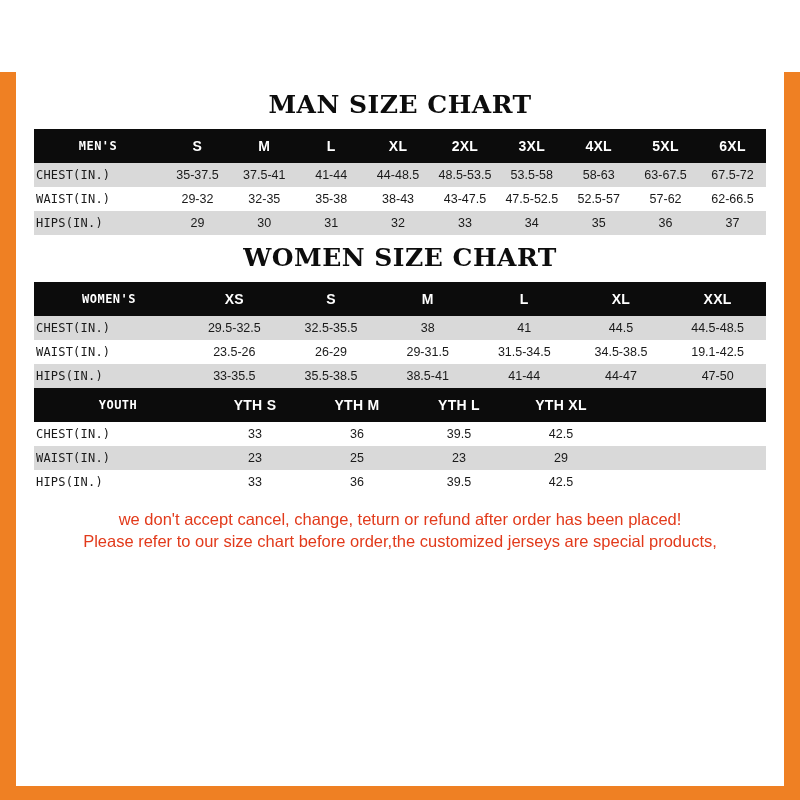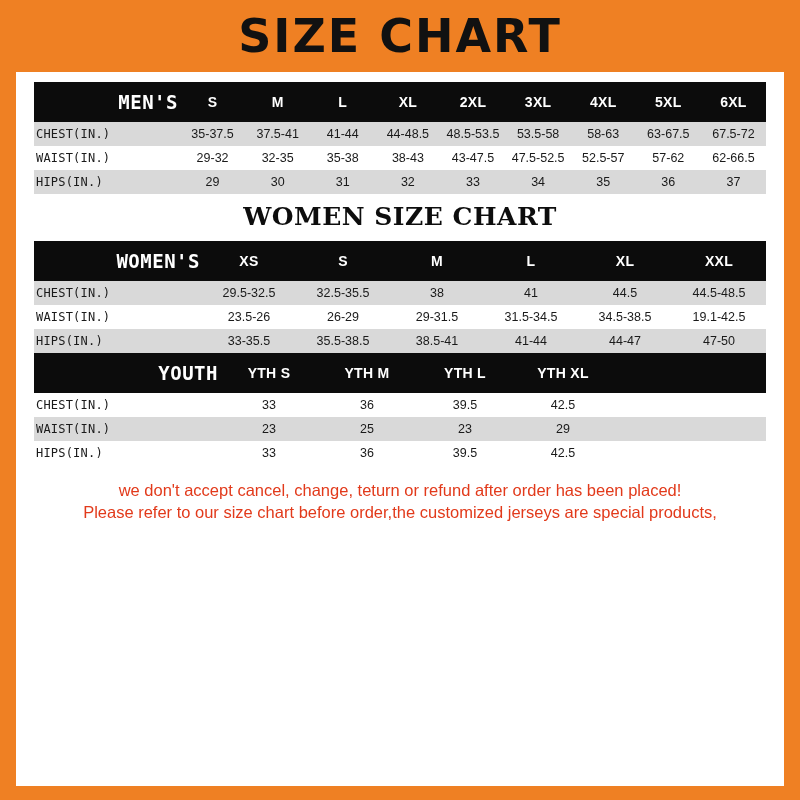--- a/index.html
+++ b/index.html
@@ -90,24 +90,24 @@
   }
   table.chart thead th {
     background: #0c0c0c;
     color: #ffffff;
     font-weight: bold;
     font-size: 14px;
     padding: 9px 2px;
     letter-spacing: 0.3px;
   }
   table.chart thead th.label-col {
-    text-align: right;
-    padding-left: 16px;
+    text-align: center;
+    padding-left: 0;
     font-family: "DejaVu Sans Mono", monospace;
-    font-size: 19px;
+    font-size: 12px;
     letter-spacing: 0.5px;
   }
   table.chart tbody td.label-col {
     font-family: "DejaVu Sans Mono", monospace;
     font-size: 12px;
     text-align: left;
     letter-spacing: 0.2px;
   }
   table.chart tbody tr.row-alt td {
     background: #d9d9d9;
@@ -128,30 +128,28 @@
     line-height: 1.35;
     font-family: "Liberation Sans", sans-serif;
   }
   .footer-note .line { display: block; }
 </style>
 </head>
 <body>
 
 <div class="page">
 
-  <div class="header-band">
-    <div class="title">SIZE CHART</div>
-  </div>
 
   <div class="rail left"></div>
   <div class="rail right"></div>
   <div class="bottom-band"></div>
 
   <div class="content">
 
+    <div class="section-title">MAN SIZE CHART</div>
     <table class="chart men-table">
       <thead>
         <tr>
           <th class="label-col">MEN'S</th>
           <th>S</th>
           <th>M</th>
           <th>L</th>
           <th>XL</th>
           <th>2XL</th>
           <th>3XL</th>

